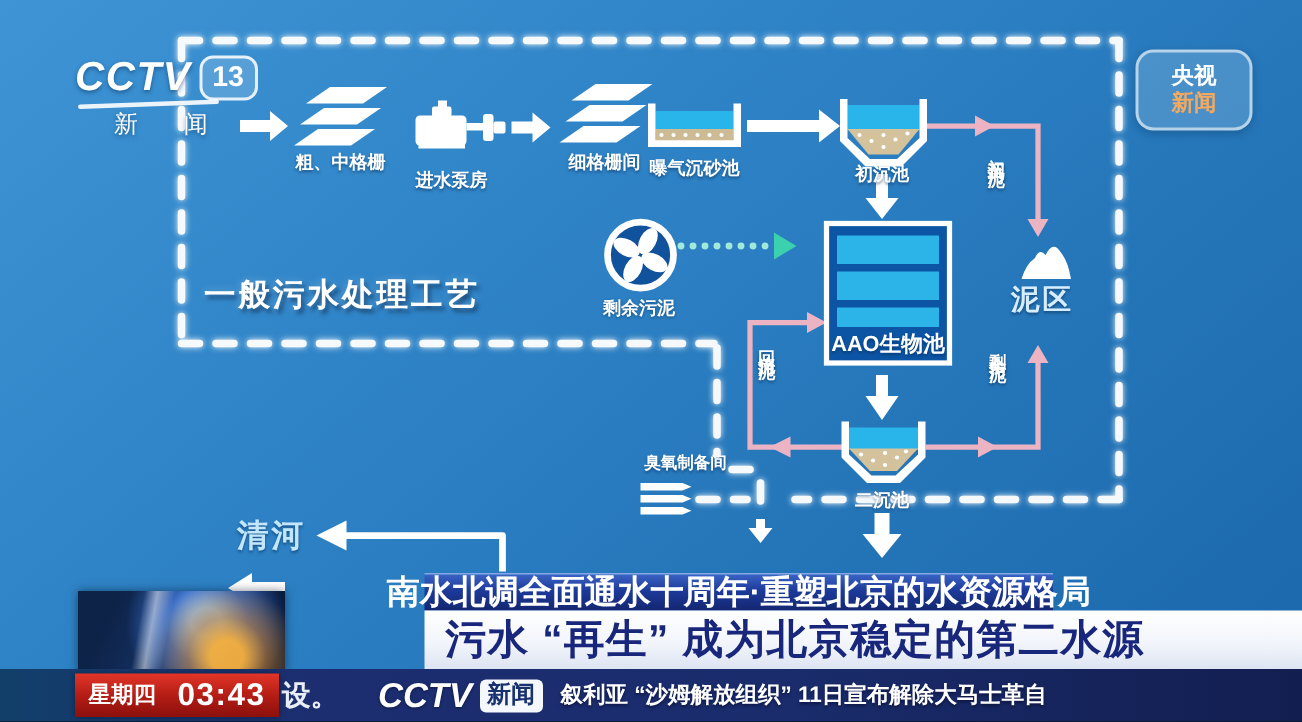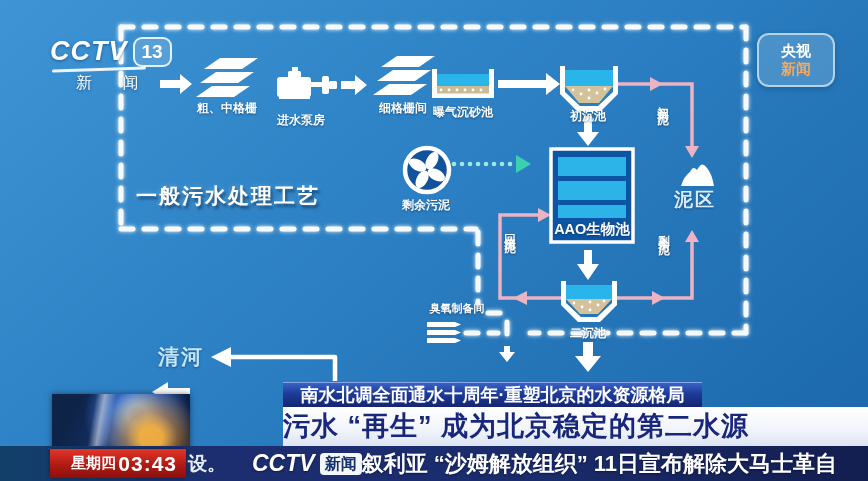--- a/index.html
+++ b/index.html
@@ -29,42 +29,42 @@
   
   #watermark{position:absolute;left:757px;top:33px;width:78px;height:54px;border-radius:12px;
       border:2px solid rgba(255,255,255,.6);background:rgba(200,228,248,.22);
       box-shadow:0 2px 6px rgba(0,30,60,.25);display:flex;flex-direction:column;
       align-items:center;justify-content:center;font-weight:bold;font-size:15px;line-height:18px;}
   #watermark .w1{color:#fff;}
   #watermark .w2{color:#f4a95f;}
   
   #topic-banner{position:absolute;left:283px;top:382px;width:419px;height:25px;
       background:linear-gradient(180deg,#3a63c4 0%,#1d3a9a 45%,#142670 100%);
-      border-top:1px solid #86a6e8;color:#fff;font-weight:bold;font-size:18px;
+      border-top:1px solid #86a6e8;color:#fff;font-weight:bold;font-size:22px;
       display:flex;align-items:center;justify-content:center;white-space:nowrap;}
   #headline-banner{position:absolute;left:283px;top:407px;width:585px;height:39px;
       background:linear-gradient(180deg,#ffffff 0%,#f2f5fb 55%,#dde4f2 100%);
       color:#18267c;font-weight:bold;font-size:27px;line-height:39px;
-      white-space:nowrap;letter-spacing:1px;}
+      padding-left:14px;white-space:nowrap;letter-spacing:1px;}
   #ticker{position:absolute;left:0;top:446px;width:868px;height:35px;
       background:linear-gradient(90deg,#123f6a 0%,#1c2e70 24%,#1a2c6c 60%,#131e50 100%);
       display:flex;align-items:center;color:#fff;white-space:nowrap;overflow:hidden;}
   #ticker-fragment{margin-left:188px;font-weight:bold;font-size:19px;color:#e9eef6;}
   #ticker-cctv{margin-left:26px;font-weight:bold;font-style:italic;font-size:23px;
       text-shadow:0 1px 2px rgba(0,0,30,.5);}
   #ticker-badge{margin-left:5px;background:#f4f7fc;color:#17306e;font-weight:bold;font-size:16px;
       border-radius:4px;padding:1px 5px;line-height:20px;}
-  #ticker-headline{font-weight:bold;font-size:22px;
+  #ticker-headline{margin-left:12px;font-weight:bold;font-size:15px;
       text-shadow:0 1px 2px rgba(0,0,30,.5);}
   
   #time-block{position:absolute;left:50px;top:449px;width:136px;height:29px;
       background:linear-gradient(180deg,#e23528 0%,#b01b14 55%,#8c100c 100%);
       display:flex;align-items:center;justify-content:space-between;padding:0 9px;color:#fff;
       box-shadow:0 0 4px rgba(0,0,0,.4);}
-  #time-weekday{font-size:15px;font-weight:bold;margin-left:12px;}
+  #time-weekday{font-size:15px;font-weight:bold;}
   #time-clock{font-size:21px;font-weight:bold;letter-spacing:1px;}
   #globe{position:absolute;left:52px;top:394px;width:138px;height:56px;
       background:
         linear-gradient(100deg,transparent 30%,rgba(255,255,255,.5) 36%,transparent 44%),
         radial-gradient(circle at 72% 78%,rgba(245,175,60,.95) 0 10%,rgba(205,125,30,.55) 24%,transparent 45%),
         radial-gradient(circle at 62% 38%,rgba(150,200,255,.95) 0 11%,rgba(55,105,195,.92) 30%,transparent 58%),
         linear-gradient(115deg,#0e2348 18%,#143263 45%,#0a1c3e 78%);
       box-shadow:0 0 6px rgba(0,10,30,.5);}
 </style>
 </head>

